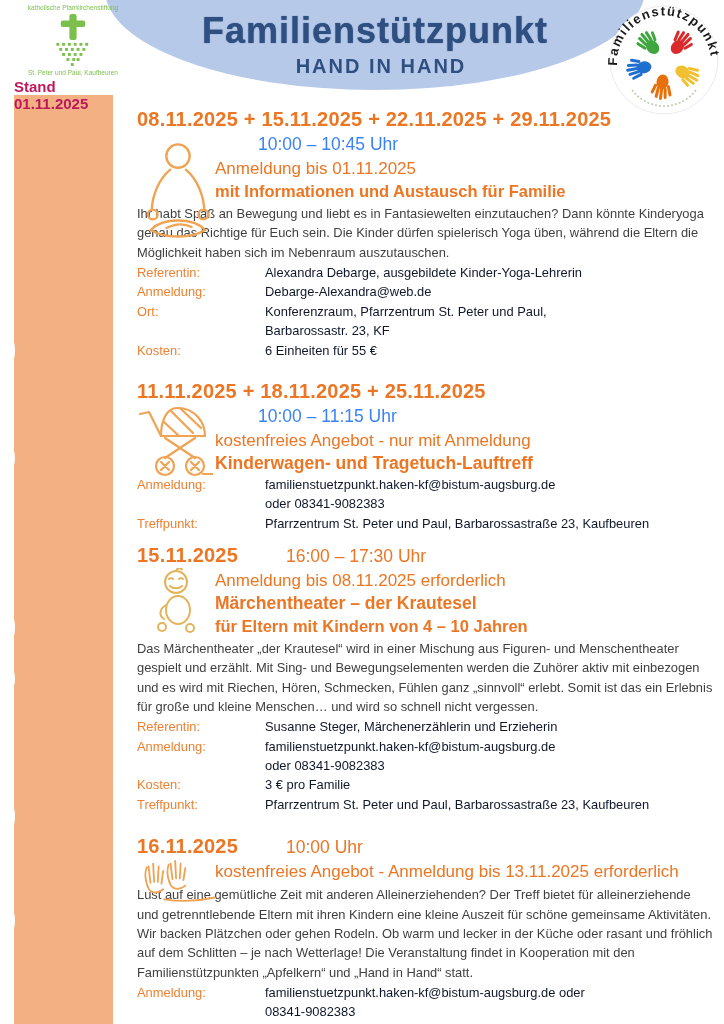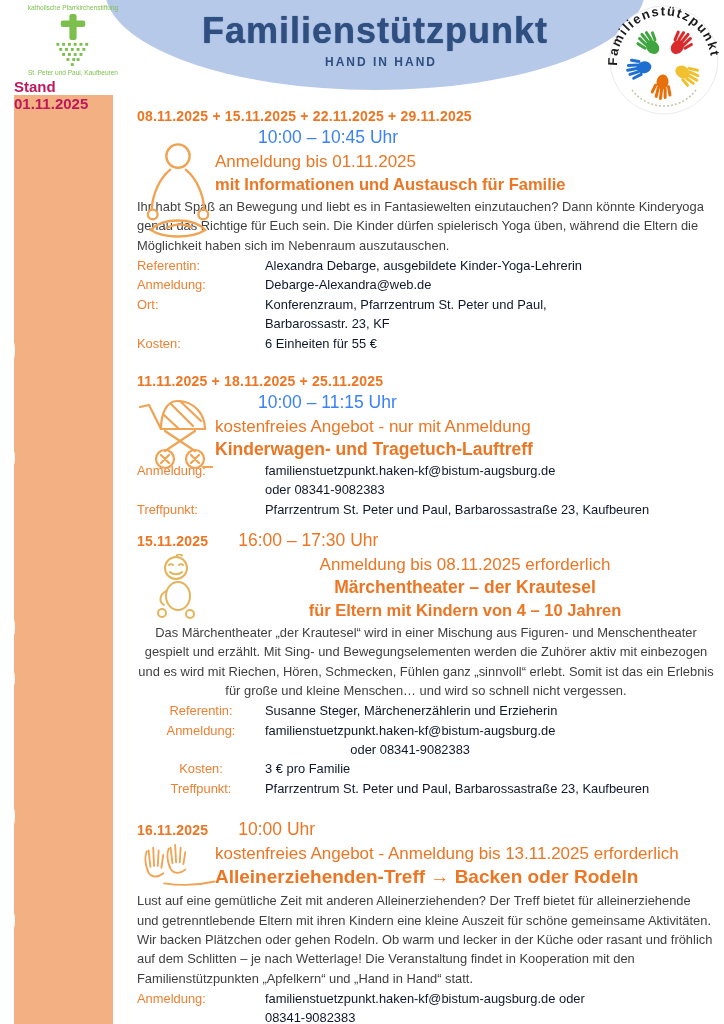--- a/index.html
+++ b/index.html
@@ -12,44 +12,44 @@
     position:absolute;left:105px;top:-110px;width:540px;height:200px;
     background:#b7c9e9;border-radius:50%;z-index:1;
   }
   .header-title{
     position:absolute;left:0;right:0;top:120px;text-align:center;
     font-size:36px;font-weight:bold;color:#2e4f80;letter-spacing:1px;
     text-shadow:0 0 1px #2e4f80;
   }
   .header-subtitle{
     position:absolute;left:12px;right:0;top:165px;text-align:center;
-    font-size:12px;font-weight:bold;color:#2e4f80;letter-spacing:2px;
+    font-size:20px;font-weight:bold;color:#2e4f80;letter-spacing:2px;
     text-transform:uppercase;
   }
   
   .parish{position:absolute;left:14px;top:4px;width:118px;z-index:2;text-align:center;}
   .parish .cap{font-size:6.5px;color:#7cbf4c;line-height:1.1;}
   .parish svg{display:block;margin:1px auto;}
   .stand{font-size:15px;font-weight:bold;color:#be185d;text-align:left;margin-top:2px;}
   
   .netlogo{position:absolute;left:606px;top:0px;width:118px;height:118px;z-index:3;}
   
   .sidebar{position:absolute;left:14px;top:95px;width:99px;height:929px;background:#f3b183;z-index:0;}
   .sidebar-text{
     position:absolute;left:12px;bottom:8px;white-space:nowrap;
     transform:rotate(-90deg);transform-origin:left bottom;
     font-size:94px;line-height:0.95;letter-spacing:2px;color:#ffffff;
   }
   
   .content{position:absolute;left:137px;top:108px;width:578px;z-index:1;}
   .event{position:relative;}
-  .ev2{margin-top:20px;} .ev3{margin-top:11px;text-align:center;} .ev4{margin-top:21px;}
-  .dates{font-size:14px;font-weight:bold;color:#ec7623;letter-spacing:0.2px;}
+  .ev2{margin-top:20px;} .ev3{margin-top:11px;} .ev4{margin-top:21px;}
+  .dates{font-size:20px;font-weight:bold;color:#ec7623;letter-spacing:0.2px;}
   .dates-row{display:flex;align-items:baseline;}
-  .time-inline{font-size:17.5px;color:#ec7623;margin-left:30px;}
+  .time-inline{font-size:17.5px;color:#ec7623;margin-left:48px;}
   .time-line{font-size:17.5px;color:#3b82f6;margin:3px 0 0 121px;}
   .note{font-size:17px;color:#ec7623;margin:4px 0 0 78px;}
   .title{font-size:17.5px;font-weight:bold;color:#ec7623;margin:2px 0 0 78px;}
   .title-lg{font-size:19px;}
   .subtitle{font-size:16.5px;font-weight:bold;color:#ec7623;margin:3px 0 0 78px;}
   .desc{font-size:12.9px;line-height:1.5;color:#3f3f3f;margin:3px 0 0 0;}
   .details{margin-top:1px;font-size:12.9px;line-height:1.5;}
   .drow{display:flex;align-items:flex-start;}
   .dlabel{flex:none;width:128px;color:#ed8032;}
   .dvalue{white-space:pre-line;color:#0f172a;}
@@ -256,21 +256,20 @@
           <path d="M34 26 C31 18 31 11 33 6 M37 22 L35 5 M41 21 L40 2 M45 21 L46 5 M49 23 L51 10"></path>
           <path d="M34 26 C36 33 44 35 51 29"></path>
           <path d="M28 44 C48 47 66 46 83 42"></path>
         </g>
       </svg>
       <div class="dates-row">
         <span class="dates">16.11.2025</span>
         <span class="time-inline">10:00 Uhr</span>
       </div>
       <div class="note">kostenfreies Angebot - Anmeldung bis 13.11.2025 erforderlich</div>
-      <div class="title title-lg">Alleinerziehenden-Treff → Backen oder Rodeln</div>
       <p class="desc">Lust auf eine gemütliche Zeit mit anderen Alleinerziehenden? Der Treff bietet für alleinerziehende und getrenntlebende Eltern mit ihren Kindern eine kleine Auszeit für schöne gemeinsame Aktivitäten. Wir backen Plätzchen oder gehen Rodeln. Ob warm und lecker in der Küche oder rasant und fröhlich auf dem Schlitten – je nach Wetterlage! Die Veranstaltung findet in Kooperation mit den Familienstützpunkten „Apfelkern“ und „Hand in Hand“ statt.</p>
       <div class="details">
         <div class="drow">
             <span class="dlabel">Anmeldung:</span>
             <span class="dvalue">familienstuetzpunkt.haken-kf@bistum-augsburg.de oder
 08341-9082383</span>
           </div>
 
       </div>
     </section>

